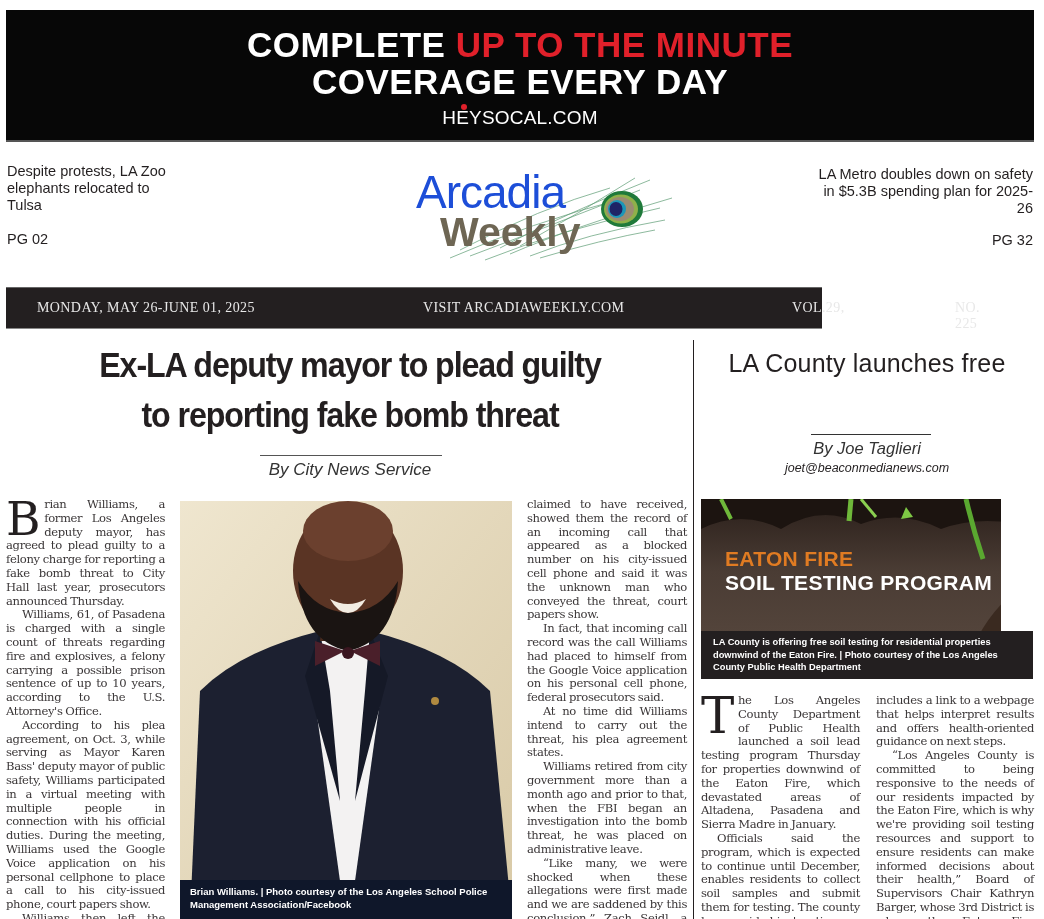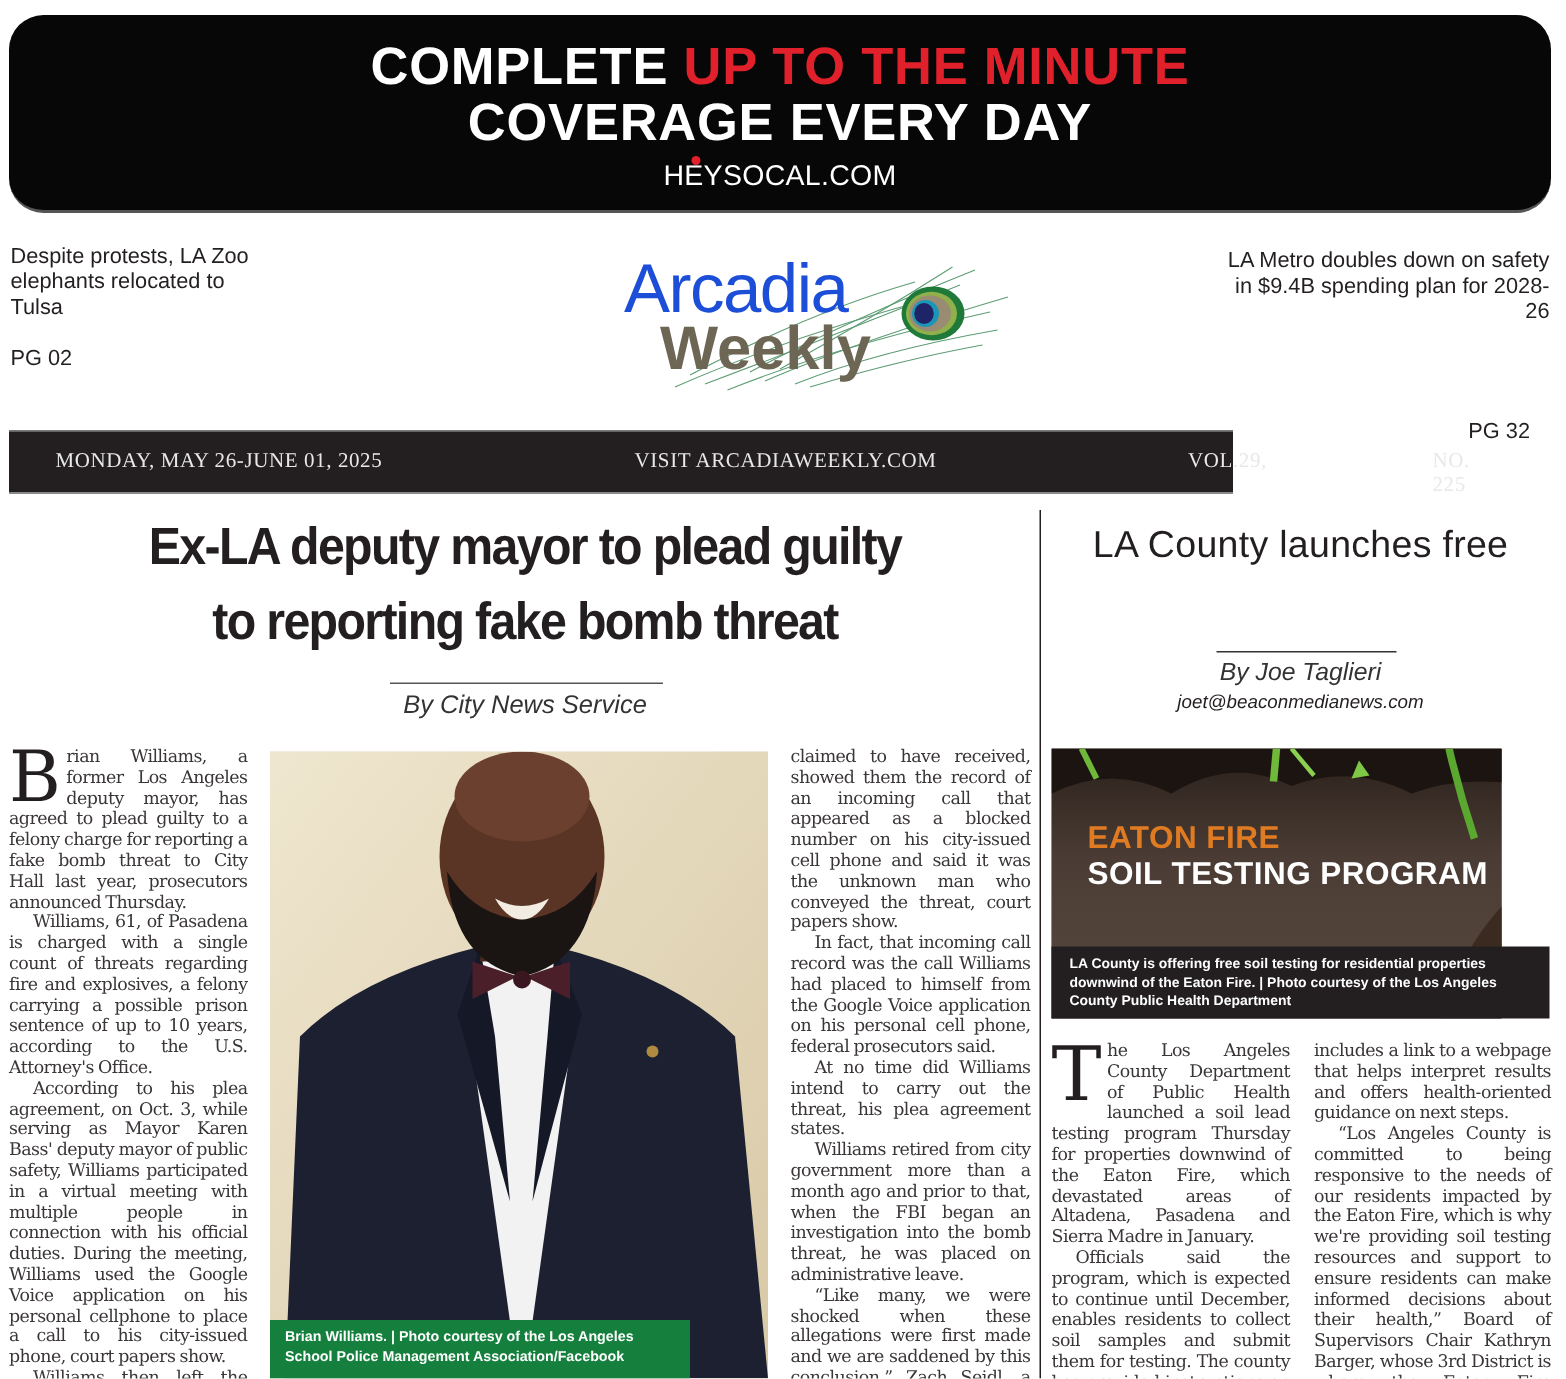--- a/index.html
+++ b/index.html
@@ -1,33 +1,33 @@
 <!DOCTYPE html>
 <html><head>
 <meta charset="utf-8">
 <style>
   * { box-sizing: border-box; margin: 0; padding: 0; }
   html, body { width: 1044px; height: 919px; overflow: hidden; background: #ffffff; }
   body { position: relative; font-family: "DejaVu Serif", serif; color: #231f20; }
 
   
-  .banner { position: absolute; left: 6px; top: 10px; width: 1028px; height: 132px; background: #070707; border-bottom: 2px solid #555; text-align: center; color: #fff; font-family: "Liberation Sans", sans-serif; font-weight: bold; border-radius: 23px; }
+  .banner { position: absolute; left: 6px; top: 10px; width: 1028px; height: 132px; background: #070707; border-bottom: 2px solid #555; text-align: center; color: #fff; font-family: "Liberation Sans", sans-serif; font-weight: bold; }
   .banner .l1 { position: absolute; left: 0; right: 0; top: 17px; font-size: 35px; letter-spacing: 0.5px; line-height: 36px; }
   .banner .l2 { position: absolute; left: 0; right: 0; top: 54px; font-size: 35px; letter-spacing: 0.5px; line-height: 36px; }
   .banner .red { color: #e0202a; }
   .banner .url { position: absolute; left: 0; right: 0; top: 97px; font-size: 19px; font-weight: normal; line-height: 22px; letter-spacing: 0.2px; }
   .banner .dot { position: absolute; left: 455px; top: 94px; width: 6px; height: 6px; border-radius: 50%; background: #e0202a; }
 
   
   .teaser { position: absolute; font-family: "Liberation Sans", sans-serif; font-size: 14.5px; line-height: 17px; color: #231f20; }
   .teaser-left { left: 7px; top: 163px; width: 160px; }
   .teaser-right { right: 11px; top: 166px; width: 220px; text-align: right; }
   .pg { position: absolute; font-family: "Liberation Sans", sans-serif; font-size: 14.5px; color: #231f20; }
   .pg-left { left: 7px; top: 231px; }
-  .pg-right { right: 24px; top: 232px; margin-top: 48px; }
+  .pg-right { right: 11px; top: 232px; }
 
   
   .logo { position: absolute; left: 410px; top: 168px; width: 270px; height: 95px; }
   .logo .arc { position: absolute; left: 6px; top: -2px; font-family: "Liberation Sans", sans-serif; font-size: 46px; color: #1d4ed8; letter-spacing: -1px; line-height: 52px; }
   .logo .wk { position: absolute; left: 30px; top: 42px; font-family: "Liberation Sans", sans-serif; font-weight: bold; font-size: 41px; color: #6e6654; line-height: 44px; letter-spacing: 0px; }
   .logo svg { position: absolute; left: 0; top: 0; }
 
   
   .datebar { position: absolute; left: 6px; top: 287px; width: 816px; height: 42px; background: #231f20; border-top: 1px solid #666; border-bottom: 1px solid #888; color: #e8e8e8; font-family: "Liberation Serif", serif; font-size: 14px; letter-spacing: 0.4px; }
   .datebar span { position: absolute; top: 12px; }
@@ -57,21 +57,21 @@
   .col1 { left: 6px; top: 498px; width: 159px; }
   .col3 { left: 527px; top: 498px; width: 160px; }
   .col4 { left: 701px; top: 694px; width: 159px; }
   .col5 { left: 876px; top: 694px; width: 158px; }
   .dropcap { float: left; font-family: "DejaVu Serif", serif; font-size: 47px; line-height: 40px; margin: 1px 4px 0 0; color: #231f20; }
   .col4 .dropcap { font-size: 50px; line-height: 42px; margin-top: 1px; }
 
   
   .photo { position: absolute; left: 180px; top: 501px; width: 332px; height: 418px; overflow: hidden; background: #e6dcc4; }
   .photo svg { position: absolute; left: 0; top: 0; }
-  .photo-cap { position: absolute; left: 180px; top: 880px; width: 280px; height: 39px; background: #15803d; color: #fff; font-family: "Liberation Sans", sans-serif; font-weight: bold; font-size: 9.5px; line-height: 13px; padding: 5px 10px 0 10px; }
+  .photo-cap { position: absolute; left: 180px; top: 880px; width: 332px; height: 39px; background: #0f172a; color: #fff; font-family: "Liberation Sans", sans-serif; font-weight: bold; font-size: 9.5px; line-height: 13px; padding: 5px 10px 0 10px; }
 
   
   .soil { position: absolute; left: 701px; top: 499px; width: 300px; height: 180px; overflow: hidden; background: #3c302a; }
   .soil svg { position: absolute; left: 0; top: 0; }
   .soil .t1 { position: absolute; left: 24px; top: 48px; font-family: "Liberation Sans", sans-serif; font-weight: bold; font-size: 21px; color: #e07b22; letter-spacing: 0.3px; }
   .soil .t2 { position: absolute; left: 24px; top: 72px; font-family: "Liberation Sans", sans-serif; font-weight: bold; font-size: 21px; color: #ffffff; letter-spacing: 0.3px; }
   .soil-cap { position: absolute; left: 701px; top: 631px; width: 332px; height: 48px; background: #231f20; color: #fff; font-family: "Liberation Sans", sans-serif; font-weight: bold; font-size: 9.3px; line-height: 12.5px; padding: 5px 12px 0 12px; }
 </style>
 </head>
 <body>
@@ -81,21 +81,21 @@
     <span>COMPLETE</span>
     <span class="red">UP TO THE MINUTE</span>
   </div>
   <div class="l2">COVERAGE EVERY DAY</div>
   <span class="dot"></span>
   <div class="url">HEYSOCAL.COM</div>
 </div>
 
 <div class="teaser teaser-left">Despite protests, LA Zoo elephants relocated to Tulsa</div>
 <div class="pg pg-left">PG 02</div>
-<div class="teaser teaser-right">LA Metro doubles down on safety in $9.4B spending plan for 2028-26</div>
+<div class="teaser teaser-right">LA Metro doubles down on safety in $5.3B spending plan for 2025-26</div>
 <div class="pg pg-right">PG 32</div>
 
 <div class="logo">
   <svg width="270" height="95" viewBox="0 0 270 95">
     <g stroke="#3f8a5a" stroke-width="0.7" fill="none" opacity="0.85">
       <path d="M40 90 Q120 55 215 30"></path>
       <path d="M60 88 Q140 58 230 22"></path>
       <path d="M75 92 Q150 62 250 40"></path>
       <path d="M100 86 Q160 60 262 30"></path>
       <path d="M120 88 Q175 66 255 52"></path>

